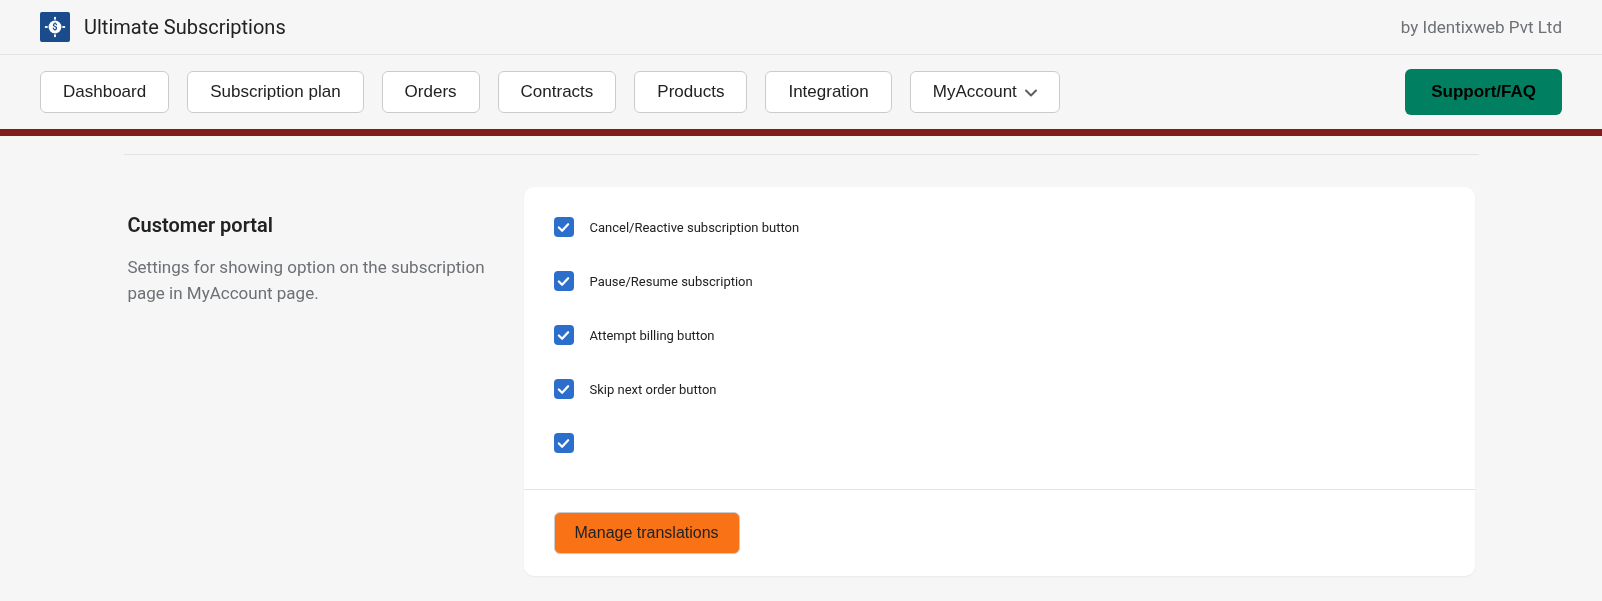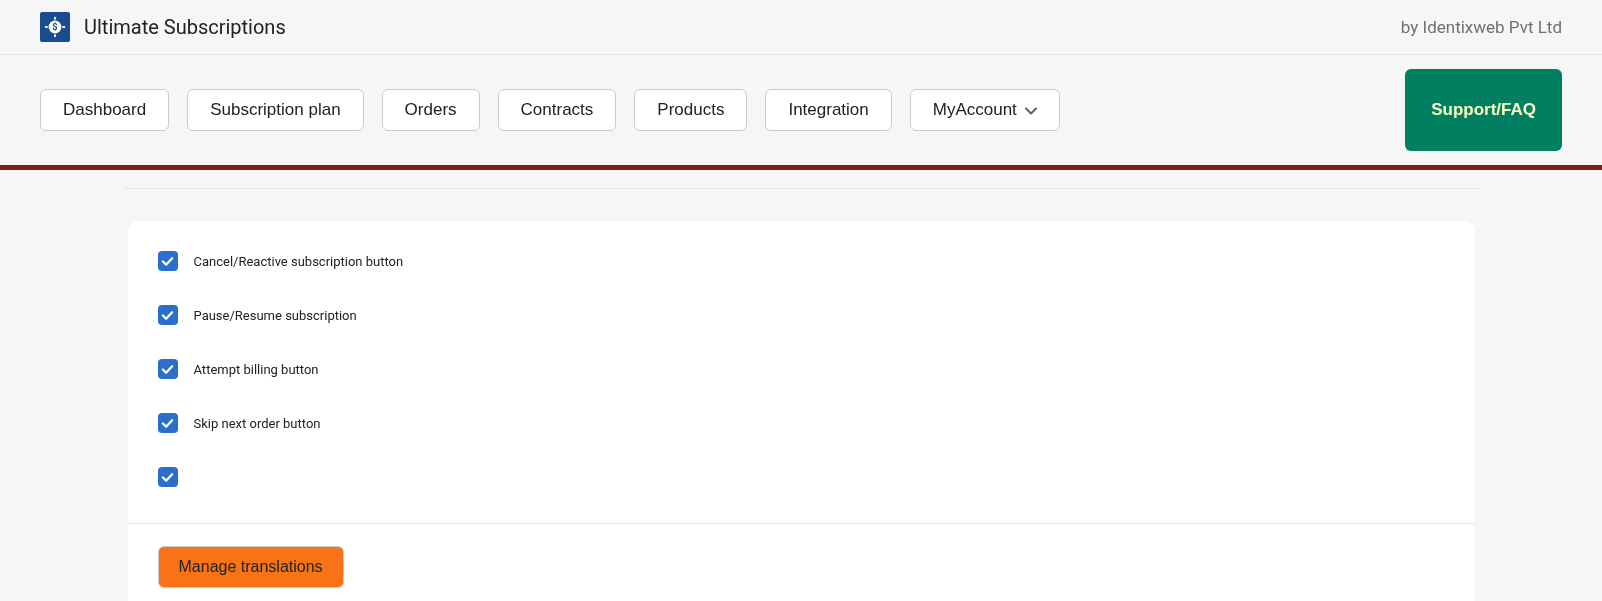--- a/index.html
+++ b/index.html
@@ -46,21 +46,21 @@
     .topbar-right {
       font-size: 17px;
       color: #6d7175;
     }
     .nav-row {
       display: flex;
       align-items: center;
       justify-content: space-between;
       padding: 14px 40px;
       background: #f6f6f7;
-      border-bottom: 5px solid #7f1d1d;
+      border-bottom: 7px solid #7f1d1d;
       gap: 16px;
     }
     .nav-tabs {
       display: flex;
       gap: 18px;
     }
     .nav-btn {
       background: #ffffff;
       border: 1px solid #c9cccf;
       border-radius: 6px;
@@ -71,24 +71,24 @@
       cursor: pointer;
       display: flex;
       align-items: center;
       gap: 8px;
     }
     .chevron {
       display: inline-block;
     }
     .support-btn {
       background: #008060;
-      color: #fef9c3;
+      color: #000000;
       border: none;
       border-radius: 6px;
-      padding: 31px 26px;
+      padding: 13px 26px;
       font-size: 17px;
       font-weight: 600;
       cursor: pointer;
     }
     .content {
       max-width: 1355px;
       margin: 0 auto;
       padding: 18px 0 40px;
     }
     .content-divider {
@@ -216,20 +216,24 @@
           </svg>
       </span>
     </button>
   </div>
   <button class="support-btn">Support/FAQ</button>
 </div>
 
 <div class="content">
   <div class="content-divider"></div>
   <div class="layout">
+    <div class="side-text">
+      <div class="side-title">Customer portal</div>
+      <div class="side-desc">Settings for showing option on the subscription page in MyAccount page.</div>
+    </div>
     <div class="card">
       <div class="card-body">
 
         <div class="check-row">
           <div class="chk">
             <svg viewBox="0 0 14 14">
                 <path d="M2 7 L5.5 10.5 L12 3.5" stroke="#ffffff" stroke-width="2.4" fill="none" stroke-linecap="round" stroke-linejoin="round"></path>
               </svg>
           </div>
           <span class="check-label">Cancel/Reactive subscription button</span>

